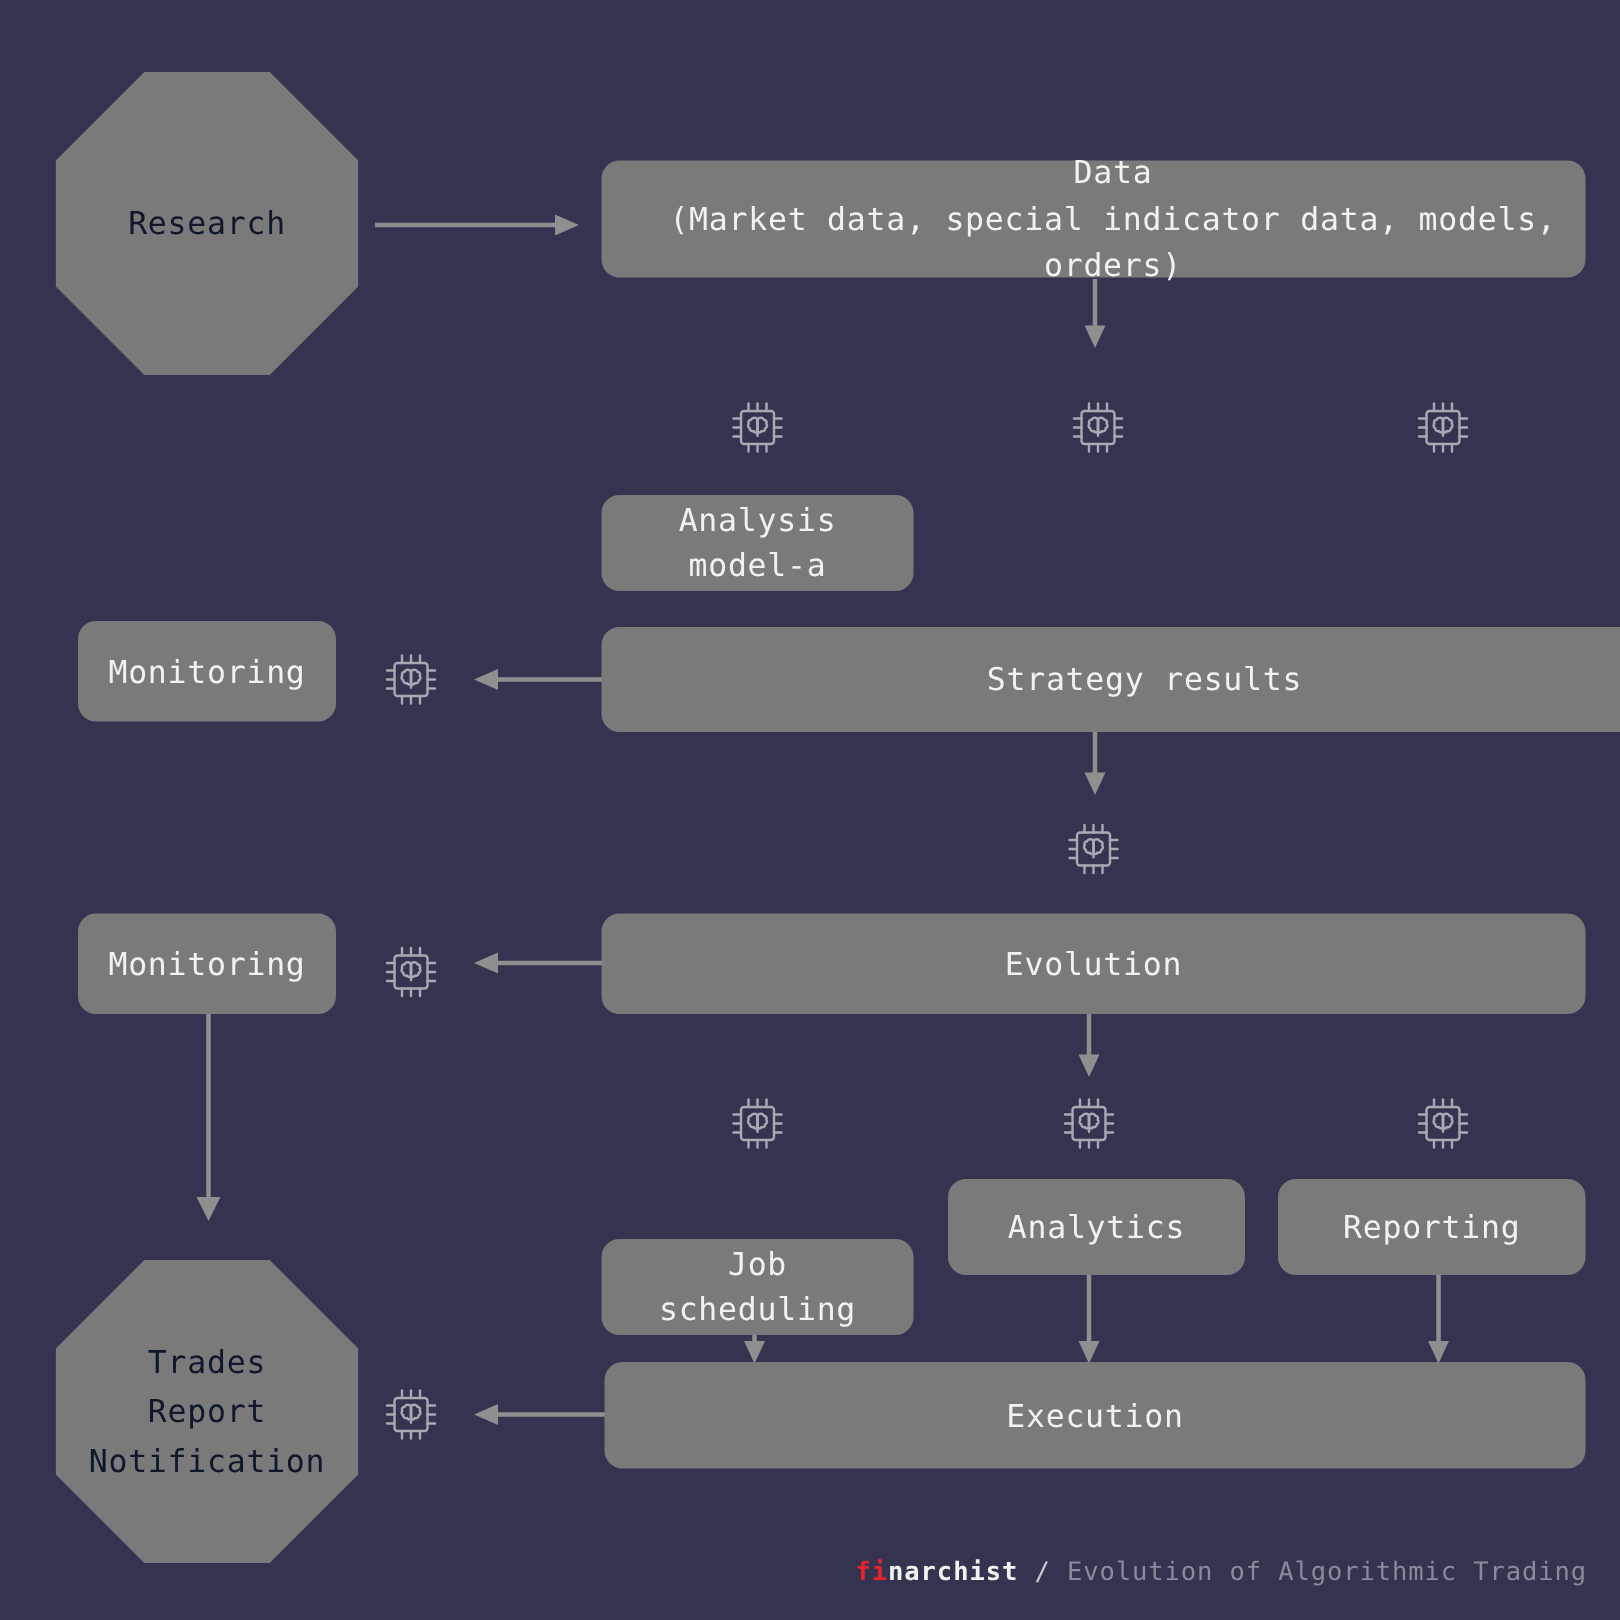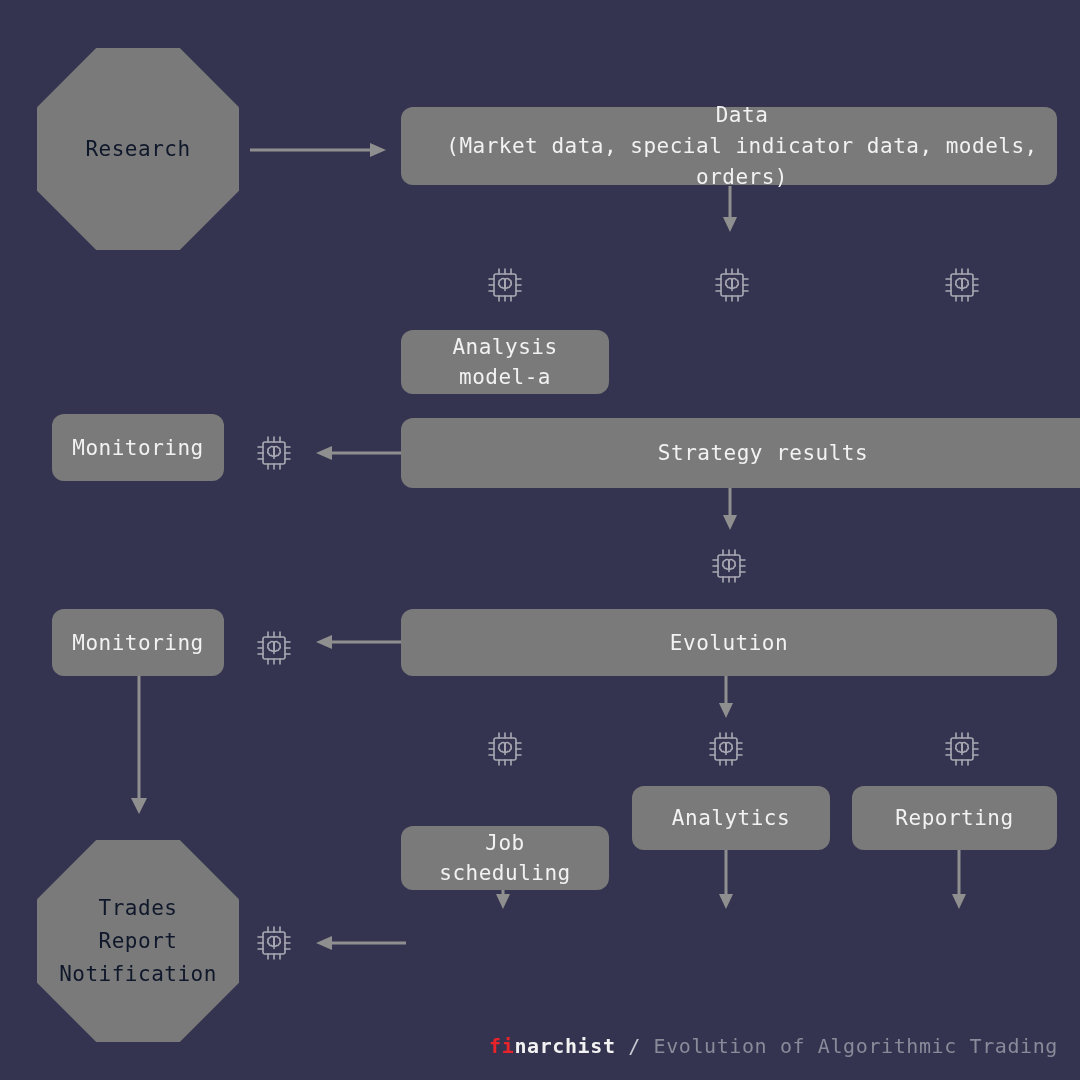--- a/index.html
+++ b/index.html
@@ -76,21 +76,21 @@
     height: 46px;
   }
   .chip svg { display: block; }
 
   
   .footer {
     position: absolute;
     right: 22px;
     bottom: 22px;
     font-family: "DejaVu Sans Mono", "Liberation Mono", monospace;
-    font-size: 20px;
+    font-size: 17px;
     letter-spacing: 0.6px;
     white-space: nowrap;
   }
   .footer .brand-a { color: #e8232a; font-weight: bold; }
   .footer .brand-b { color: #f2f2f2; font-weight: bold; }
   .footer .sep     { color: #c9c9d2; }
   .footer .tag     { color: #8a8a9a; }
 </style>
 </head>
 <body>
@@ -290,20 +290,21 @@
   <div class="node" style="left:401px; top:609px; width:656px; height:67px;">Evolution</div>
 
   <div class="node" style="left:52px; top:609px; width:172px; height:67px;">Monitoring</div>
 
   <div class="node" style="left:401px; top:786px; width:208px; height:64px;margin-top:40px;">Job scheduling</div>
 
   <div class="node" style="left:632px; top:786px; width:198px; height:64px;">Analytics</div>
 
   <div class="node" style="left:852px; top:786px; width:205px; height:64px;">Reporting</div>
 
+  <div class="node" style="left:403px; top:908px; width:654px; height:71px;">Execution</div>
 
   <div class="octagon" style="left:37px; top:840px; width:202px; height:202px;">Trades
 Report
 Notification</div>
 
   <div class="footer">
     <span class="brand-a">fi</span><span class="brand-b">narchist</span><span class="sep"> / </span><span class="tag">Evolution of Algorithmic Trading</span>
   </div>
 
 </div>

